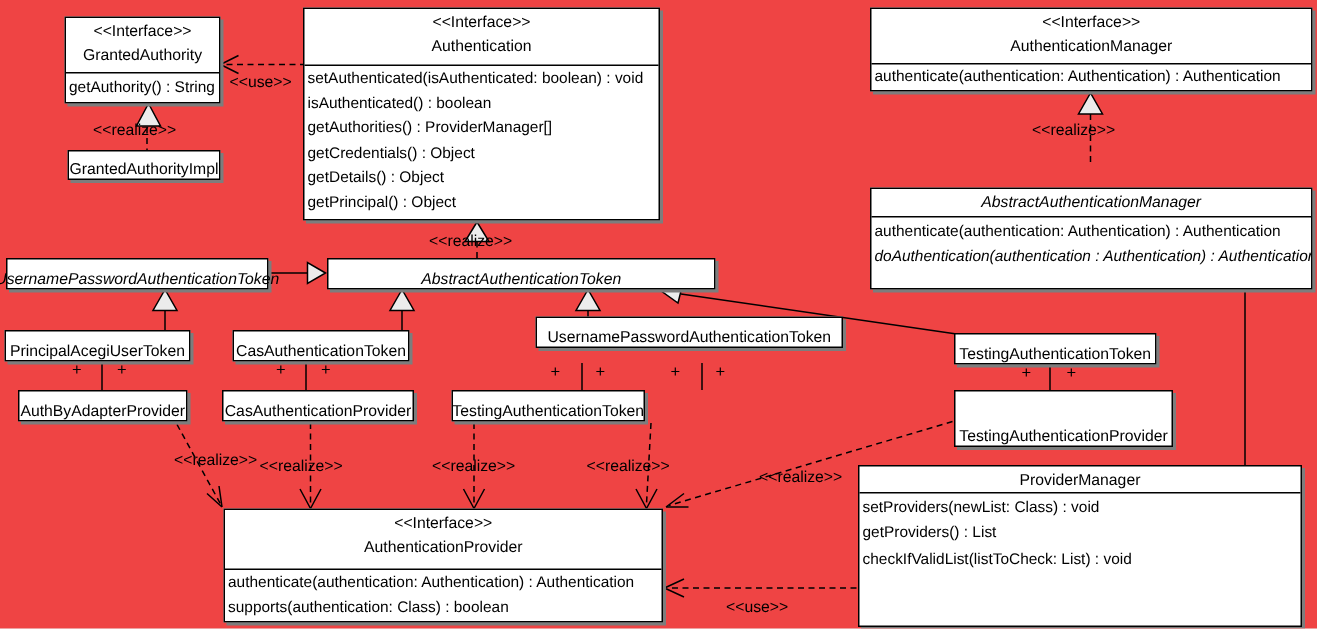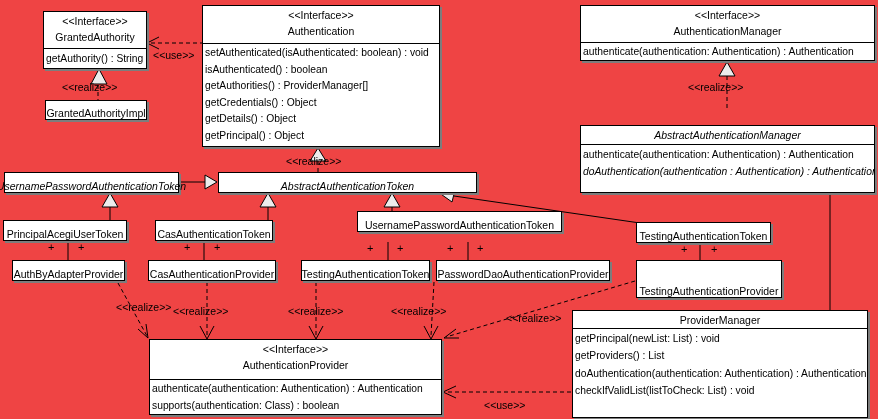--- a/index.html
+++ b/index.html
@@ -151,46 +151,42 @@
 
   <div class="box sbox" style="left:12px;top:260px;width:113px;height:21px">
     <div class="cname">AuthByAdapterProvider</div>
   </div>
   <div class="box sbox" style="left:148px;top:260px;width:128px;height:21px">
     <div class="cname">CasAuthenticationProvider</div>
   </div>
   <div class="box sbox" style="left:301px;top:260px;width:129px;height:21px">
     <div class="cname">TestingAuthenticationToken</div>
   </div>
-  <div class="box sbox" style="left:436px;top:260px;width:174px;height:21px">
-    <div class="cname">PasswordDaoAuthenticationProvider</div>
-  </div>
   <div class="box sbox" style="left:636px;top:260px;width:146px;height:38px">
     <div class="cname">TestingAuthenticationProvider</div>
   </div>
 
   <div class="box" style="left:149px;top:339px;width:293px;height:76px">
     <div class="hdr" style="height:39px">
       <div class="stereo">&lt;&lt;Interface&gt;&gt;</div>
       <div class="cname">AuthenticationProvider</div>
     </div>
     <div class="methods" style="height:34px">
       <div class="m" style="line-height:16.5px">authenticate(authentication: Authentication) : Authentication</div>
       <div class="m" style="line-height:16.5px">supports(authentication: Class) : boolean</div>
     </div>
   </div>
 
   <div class="box" style="left:572px;top:310px;width:296px;height:108px">
     <div class="hdr" style="height:17px">
       <div class="cname" style="padding-top:3px">ProviderManager</div>
     </div>
     <div class="methods" style="height:88px">
-      <div class="m" style="line-height:17.4px">getPrincipal(newList: List) : void</div>
+      <div class="m" style="line-height:17.4px">setProviders(newList: Class) : void</div>
       <div class="m" style="line-height:17.4px">getProviders() : List</div>
-      <div class="m" style="line-height:17.4px">doAuthentication(authentication: Authentication) : Authentication</div>
       <div class="m" style="line-height:17.4px">checkIfValidList(listToCheck: List) : void</div>
     </div>
   </div>
 
   <span class="edge-label" style="left:153px;top:49px">&lt;&lt;use&gt;&gt;</span>
   <span class="edge-label" style="left:62px;top:81px">&lt;&lt;realize&gt;&gt;</span>
   <span class="edge-label" style="left:286px;top:155px">&lt;&lt;realize&gt;&gt;</span>
   <span class="edge-label" style="left:688px;top:81px">&lt;&lt;realize&gt;&gt;</span>
   <span class="edge-label" style="left:116px;top:301px">&lt;&lt;realize&gt;&gt;</span>
   <span class="edge-label" style="left:173px;top:305px">&lt;&lt;realize&gt;&gt;</span>

